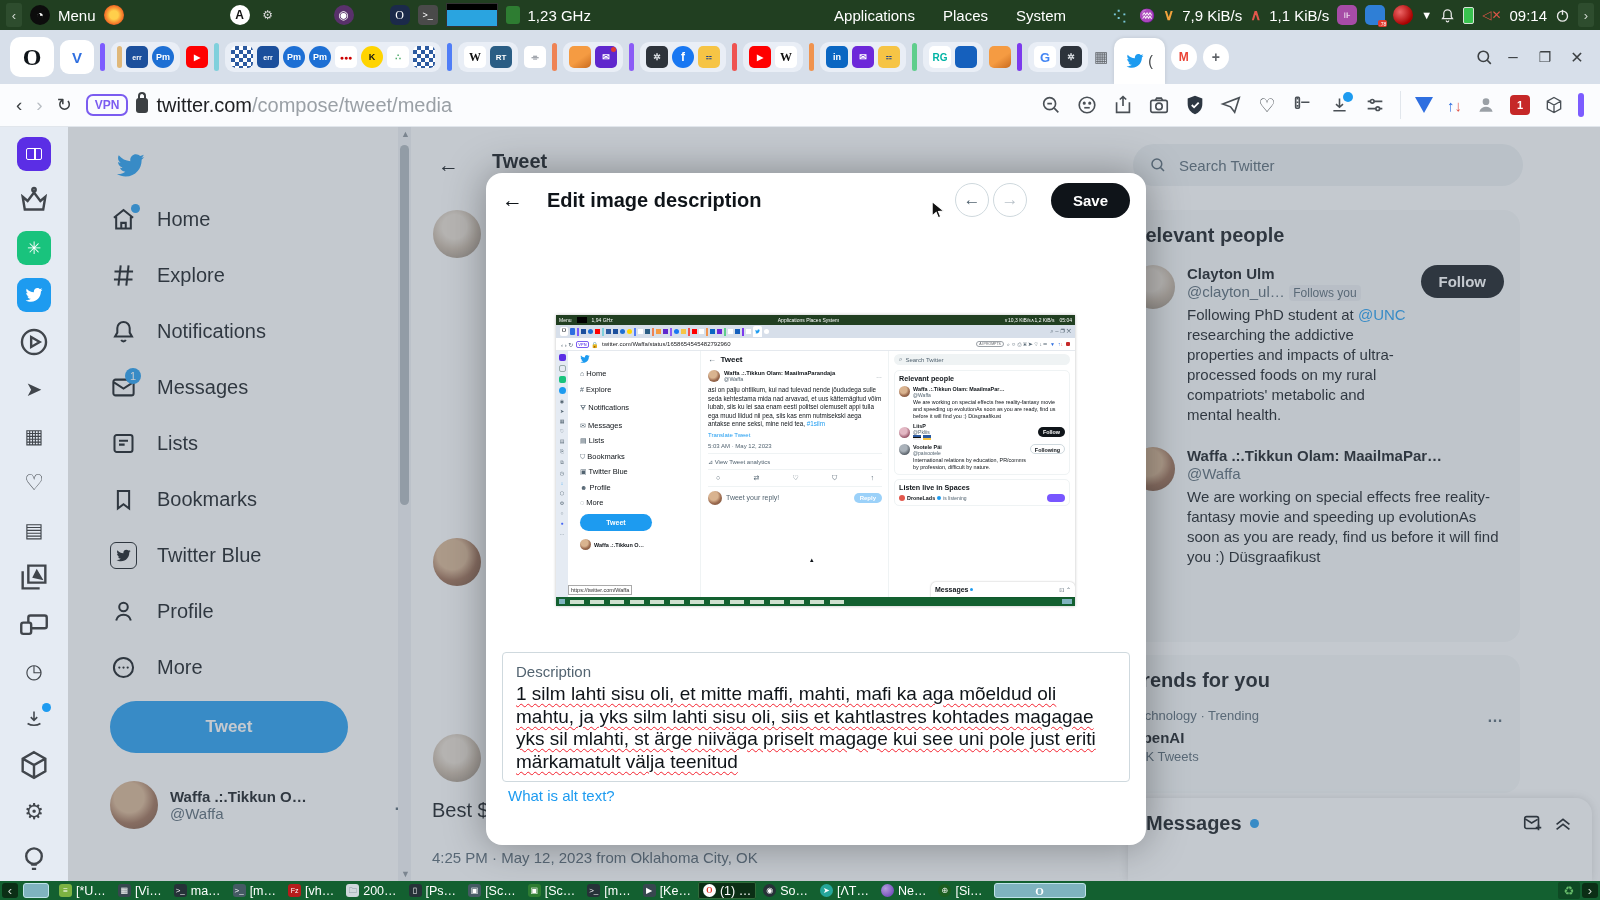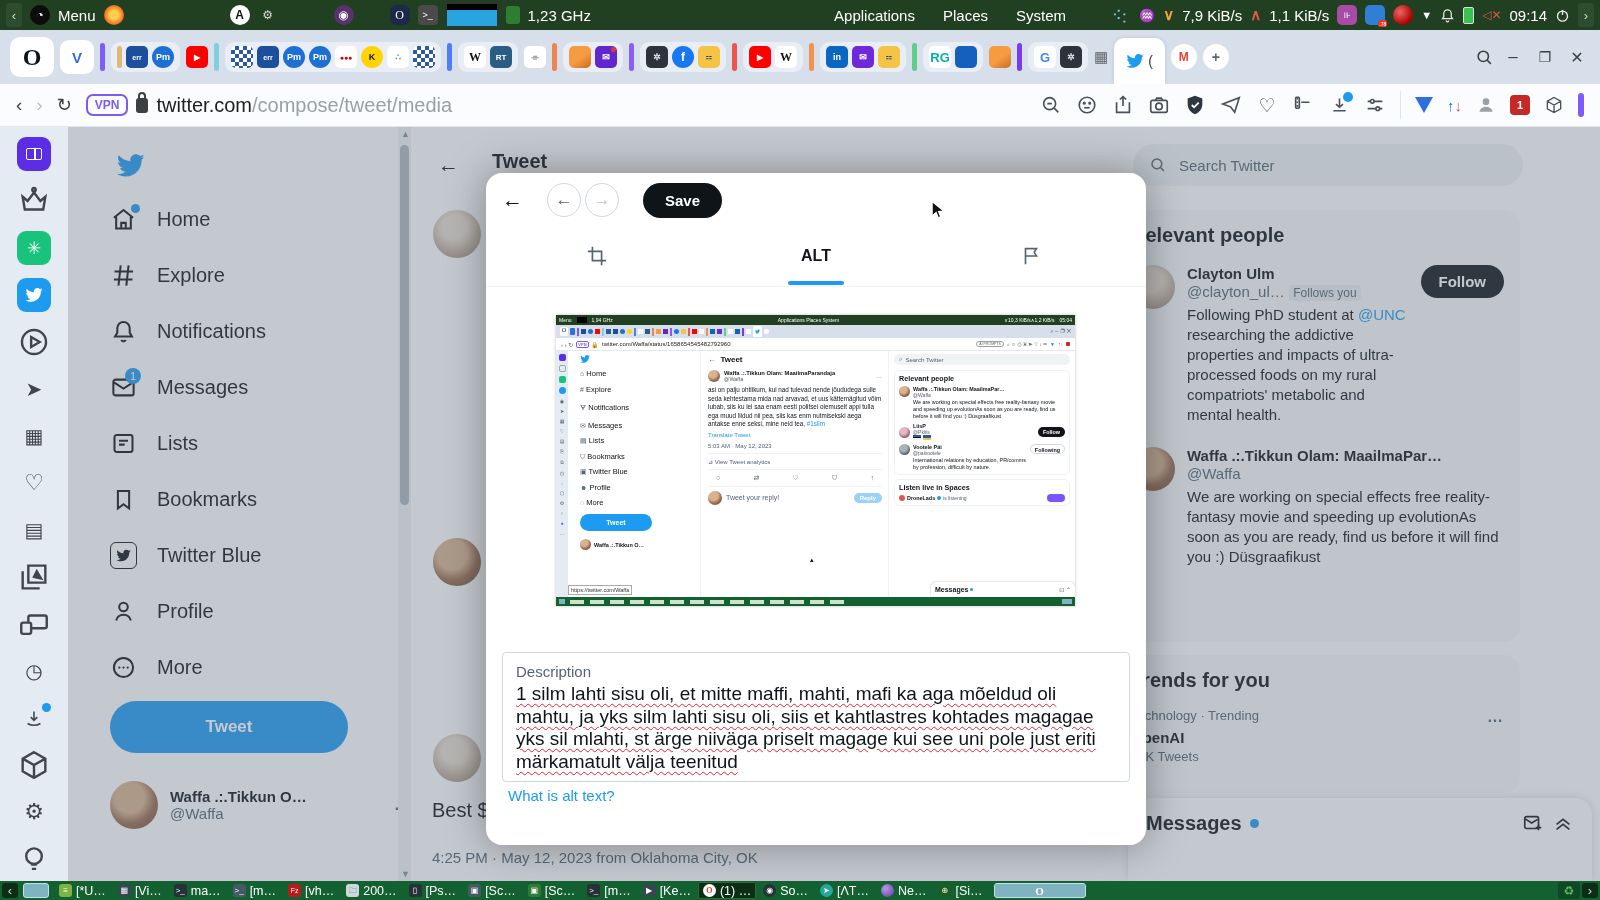--- a/index.html
+++ b/index.html
@@ -167,21 +167,21 @@
     <span class="fav" style="background:#fff;color:#111;font-family:'Liberation Serif',serif;font-size:12px">W</span>
   </div>
   <span class="tgbar" style="background:#f0934e"></span>
   <div class="grp">
     <span class="fav" style="background:#0a66c2;color:#fff;position:relative">in</span>
     <span class="fav" style="background:#6d28d9;color:#fff">✉</span>
     <span class="fav" style="background:#f6c445;color:#1b3f8b;font-size:7px">⚏</span>
   </div>
   <span class="tgbar" style="background:#5fce8c"></span>
   <div class="grp">
-    <span class="fav" style="background:#fff;color:#00b3a4;font-size:13px">RG</span>
+    <span class="fav" style="background:#fff;color:#00b3a4;font-size:10px">RG</span>
     <span class="fav" style="background:#1560bd"></span>
   </div>
   <span class="fav" style="background:linear-gradient(145deg,#f59b42 55%,#c96a1e)"></span>
   <span class="tgbar" style="background:#7c3aed"></span>
   <div class="grp">
     <span class="fav" style="background:#fff;color:#4285f4;font-size:13px">G</span>
     <span class="fav" style="background:#2d333b;color:#dfe3e8">✲</span>
   </div>
   <span style="color:#5f6368;font-size:15px">▦</span>
   <div class="activetab">
@@ -479,33 +479,24 @@
           <path d="M5 13.5 12 8l7 5.5M5 19l7-5.5L19 19"></path>
         </svg>
     </div>
   </div>
 
   <div id="dim"></div>
 
   <div id="modal">
     <div style="display:flex;align-items:center;gap:24px;padding:10px 16px;height:54px">
       <span style="font-size:21px">←</span>
+      <span style="font-size:20px;font-weight:800;flex:1">Edit image description</span>
       <span class="circbtn" style="color:#536471">←</span>
       <span class="circbtn" style="color:#b9c2c9;margin-left:-20px">→</span>
       <span class="savebtn">Save</span>
-    </div>
-    <div style="position:relative;height:60px;border-bottom:1px solid #eff3f4">
-      <svg class="abs" style="left:100px;top:18px" width="22" height="22" viewBox="0 0 24 24" fill="none" stroke="#536471" stroke-width="1.8">
-          <path d="M7 2v15h15M2 7h15v15"></path>
-        </svg>
-      <span class="abs" style="left:0;right:0;top:20px;text-align:center;font-size:16px;font-weight:800">ALT</span>
-      <span class="abs" style="left:302px;top:54px;width:56px;height:4px;border-radius:2px;background:#1d9bf0"></span>
-      <svg class="abs" style="left:534px;top:18px" width="22" height="22" viewBox="0 0 24 24" fill="none" stroke="#536471" stroke-width="1.8">
-          <path d="M6 21V4h12l-2.5 4L18 12H6"></path>
-        </svg>
     </div>
 
     <div id="pv">
       <div style="height:10px;background:#213f21;color:#fff;display:flex;align-items:center;gap:5px;padding:0 3px;font-size:5px">
         <span>Menu</span>
         <span style="width:10px;height:6px;background:#000"></span>
         <span>1,94 GHz</span>
         <span style="flex:1;text-align:center">Applications   Places   System</span>
         <span>∨10,3 KiB/s∧1,2 KiB/s</span>
         <span>05:04</span>

